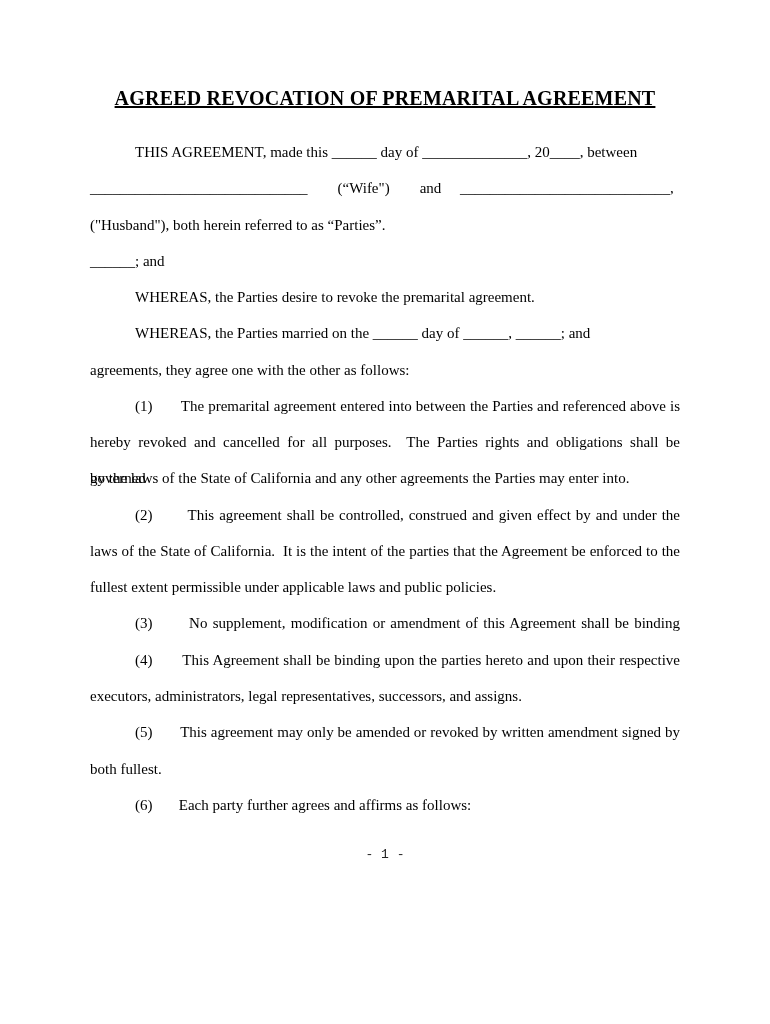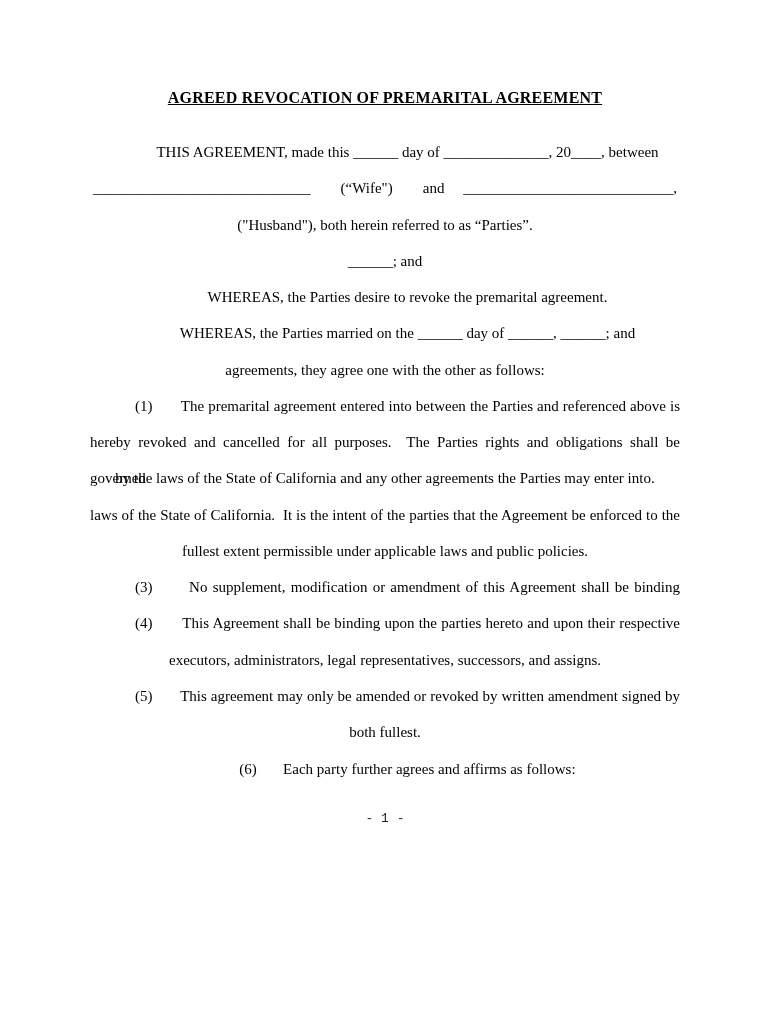--- a/index.html
+++ b/index.html
@@ -18,32 +18,31 @@
     overflow: hidden;
     box-sizing: border-box;
     padding: 0 90px;
   }
   .doc-title {
     margin-top: 80px;
     height: 36px;
     line-height: 36px;
     text-align: center;
     font-weight: bold;
-    font-size: 16px;
+    font-size: 20px;
     text-decoration: underline;
     letter-spacing: 0.2px;
   }
   .body-lines {
     margin-top: 18px;
   }
   .line {
     height: 36.27px;
     line-height: 36.27px;
     white-space: normal;
-    text-align: center;
   }
   .ind {
     text-indent: 45px;
   }
   .jl {
     text-align: justify;
     text-align-last: justify;
   }
   .page-footer {
     margin-top: 22px;
@@ -66,20 +65,21 @@
     <div class="line ind">THIS AGREEMENT, made this ______ day of ______________, 20____, between</div>
     <div class="line">_____________________________&nbsp;&nbsp;&nbsp;&nbsp;&nbsp;&nbsp;&nbsp;&nbsp;(“Wife")&nbsp;&nbsp;&nbsp;&nbsp;&nbsp;&nbsp;&nbsp;&nbsp;and&nbsp;&nbsp;&nbsp;&nbsp;&nbsp;____________________________,</div>
     <div class="line">("Husband"), both herein referred to as “Parties”.</div>
     <div class="line">______; and</div>
     <div class="line ind">WHEREAS, the Parties desire to revoke the premarital agreement.</div>
     <div class="line ind">WHEREAS, the Parties married on the ______ day of ______, ______; and</div>
     <div class="line">agreements, they agree one with the other as follows:</div>
     <div class="line ind jl">(1)&nbsp;&nbsp;&nbsp;&nbsp;&nbsp;&nbsp;&nbsp;The premarital agreement entered into between the Parties and referenced above is</div>
     <div class="line jl">hereby revoked and cancelled for all purposes.&nbsp; The Parties rights and obligations shall be governed</div>
     <div class="line">by the laws of the State of California and any other agreements the Parties may enter into.</div>
+    <div class="line ind jl">(2)&nbsp;&nbsp;&nbsp;&nbsp;&nbsp;&nbsp;&nbsp;This agreement shall be controlled, construed and given effect by and under the</div>
     <div class="line jl">laws of the State of California.&nbsp; It is the intent of the parties that the Agreement be enforced to the</div>
     <div class="line">fullest extent permissible under applicable laws and public policies.</div>
     <div class="line ind jl">(3)&nbsp;&nbsp;&nbsp;&nbsp;&nbsp;&nbsp;&nbsp;No supplement, modification or amendment of this Agreement shall be binding</div>
     <div class="line ind jl">(4)&nbsp;&nbsp;&nbsp;&nbsp;&nbsp;&nbsp;&nbsp;This Agreement shall be binding upon the parties hereto and upon their respective</div>
     <div class="line">executors, administrators, legal representatives, successors, and assigns.</div>
     <div class="line ind jl">(5)&nbsp;&nbsp;&nbsp;&nbsp;&nbsp;&nbsp;&nbsp;This agreement may only be amended or revoked by written amendment signed by</div>
     <div class="line">both fullest.</div>
     <div class="line ind">(6)&nbsp;&nbsp;&nbsp;&nbsp;&nbsp;&nbsp;&nbsp;Each party further agrees and affirms as follows:</div>
   </div>
 

